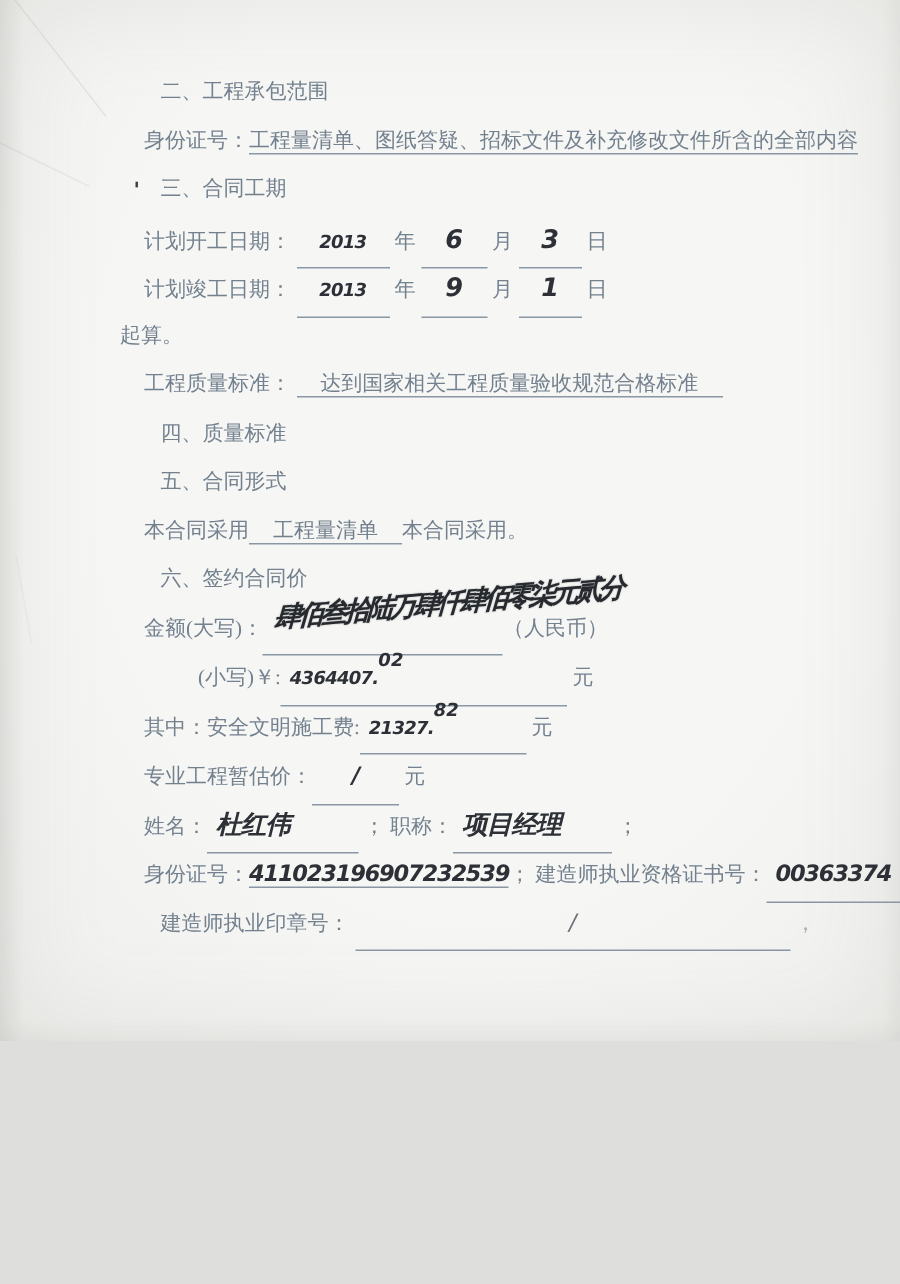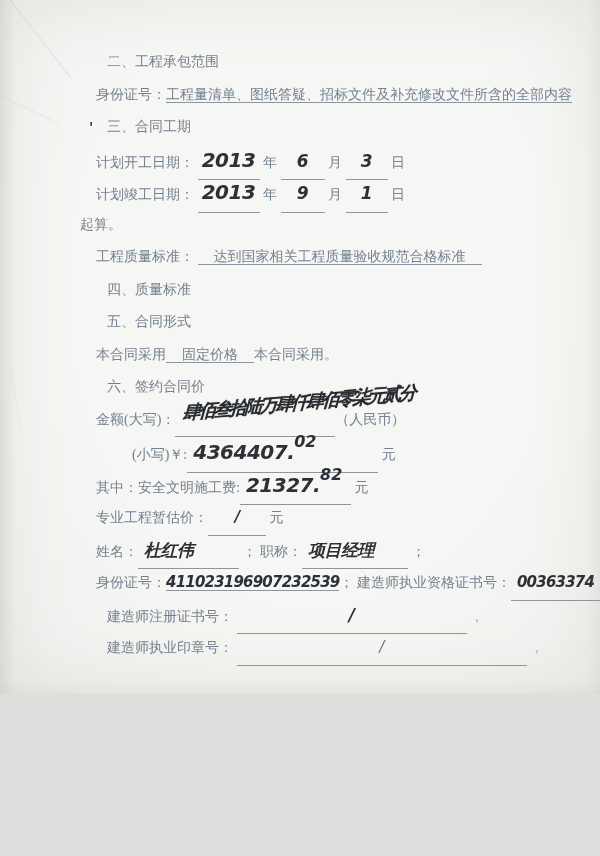--- a/index.html
+++ b/index.html
@@ -26,27 +26,27 @@
   .uline { border-bottom:1px solid #8a97a3; }
   .pad { padding:0 16px; }
   .blank { display:inline-block; text-align:center; border-bottom:1px solid #8a97a3; }
   .blank.left { text-align:left; padding-left:6px; }
   .w38{width:38px}.w42{width:42px}.w44{width:44px}.w48{width:48px}
   .w58{width:58px}.w60{width:60px}.w62{width:62px}.w85{width:85px}
   .w95{width:95px}.w100{width:100px}.w160{width:160px}.w185{width:185px}
   .w105{width:105px}.w230{width:230px}.w290{width:290px}
   .hw {
     font-family:"DejaVu Sans","Liberation Sans",sans-serif;
-    font-style:italic; font-weight:600; color:#2d3036; font-size:20px;
+    font-style:italic; font-weight:600; color:#2d3036; font-size:12px;
     letter-spacing:-0.5px;
   }
   .hw-big { font-size:17px; }
   .hw-sm  { font-size:15px; letter-spacing:-0.8px; }
   .hw-light { color:#70757b; font-weight:400; }
-  .cents { font-size:16px; position:relative; top:-6px; letter-spacing:0; }
+  .cents { font-size:12px; position:relative; top:-6px; letter-spacing:0; }
   .scrawl {
     position:absolute; left:102px; top:-7px; z-index:2;
     font-family:"DejaVu Sans","Liberation Sans",sans-serif;
     font-style:italic; font-weight:700; font-size:18px;
     letter-spacing:-2.5px; color:#26292e;
     transform:rotate(-5deg) skewX(-8deg); transform-origin:left bottom;
     text-shadow:0 0 1px rgba(38,41,46,0.55);
   }
   .pen-tick { position:absolute; left:9px; top:0; color:#3a3d42; font-weight:700;
     font-family:"DejaVu Sans",sans-serif; }
@@ -109,21 +109,21 @@
 
     <div class="line indent2">
       <span>四、质量标准</span>
     </div>
 
     <div class="line indent2">
       <span>五、合同形式</span>
     </div>
 
     <div class="line indent1">
-      <span>本合同采用</span><span class="uline pad">固定价格</span><span>本合同采用。</span>
+      <span>本合同采用</span><span class="uline pad">工程量清单</span><span>本合同采用。</span>
     </div>
 
     <div class="line indent2">
       <span>六、签约合同价</span>
     </div>
 
     <div class="line indent1">
       <span>金额(大写)：</span><span class="blank w160">&nbsp;</span><span>（人民币）</span>
       <span class="scrawl">肆佰叁拾陆万肆仟肆佰零柒元贰分</span>
     </div>
@@ -151,25 +151,20 @@
       <span>；</span>
       <span>职称：</span><span class="blank left w100"><span class="hw hw-big">项目经理</span></span>
       <span>；</span>
     </div>
 
     <div class="line indent1">
       <span>身份证号：</span><span class="uline"><span class="hw hw-sm">411023196907232539</span></span><span>；</span>
       <span>建造师执业资格证书号：</span><span class="blank left w85"><span class="hw hw-sm">00363374</span></span>
     </div>
 
-    <div class="line indent2">
-      <span>建造师注册证书号：</span>
-      <span class="blank w230"><span class="hw hw-big">/</span></span>
-      <span class="faint">，</span>
-    </div>
 
     <div class="line indent2">
       <span>建造师执业印章号：</span>
       <span class="blank w290"><span class="hw hw-sm hw-light">/</span></span>
       <span class="faint">，</span>
     </div>
 
   </div>
 
   <div class="page-num">2</div>

